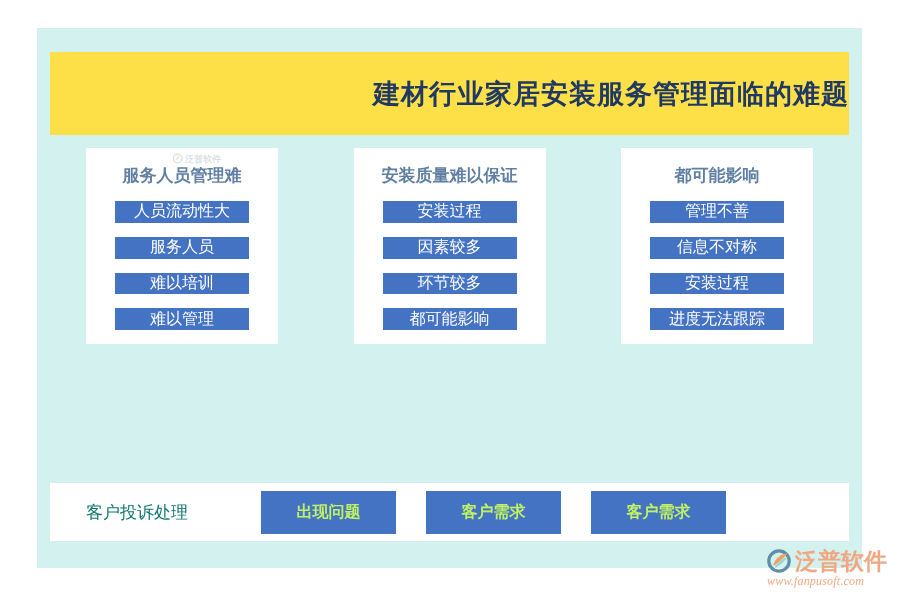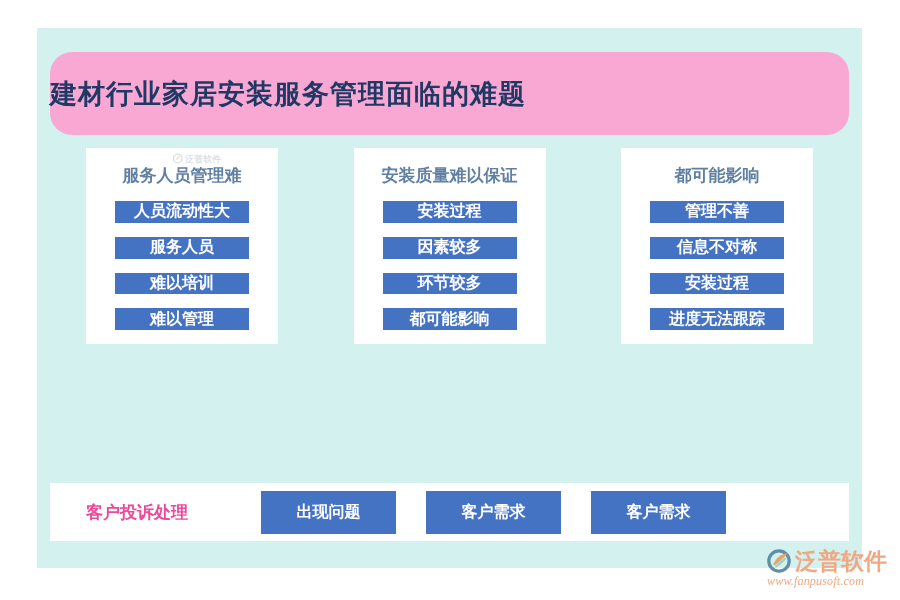--- a/index.html
+++ b/index.html
@@ -26,25 +26,24 @@
     box-sizing: border-box;
   }
 
   
   #title-card {
     position: absolute;
     left: 13px;
     top: 24px;
     width: 799px;
     height: 83px;
-    background: #f9a8d4;
-    display: flex;
-    align-items: center;
-    justify-content: flex-start;
-    border-radius: 22px;
+    background: #fde047;
+    display: flex;
+    align-items: center;
+    justify-content: flex-end;
   }
   #page-title {
     font-size: 27px;
     font-weight: bold;
     color: #1f3864;
     letter-spacing: 1px;
     white-space: nowrap;
   }
 
   
@@ -75,21 +74,21 @@
     white-space: nowrap;
     position: relative;
     z-index: 2;
   }
   .chip {
     width: 134px;
     height: 43px;
     background: #4573c4;
     color: #ffffff;
     font-size: 16px;
-    font-weight: bold;
+    font-weight: normal;
     display: flex;
     align-items: center;
     justify-content: center;
     margin-bottom: 14px;
     white-space: nowrap;
     box-sizing: border-box;
   }
   .chip:last-child { margin-bottom: 0; }
 
   
@@ -120,30 +119,30 @@
     width: 799px;
     height: 58px;
     background: #ffffff;
     display: flex;
     align-items: center;
     box-sizing: border-box;
     padding-left: 36px;
   }
   #bottom-label {
     font-size: 17px;
-    font-weight: bold;
-    color: #ec4899;
+    font-weight: normal;
+    color: #0f766e;
     white-space: nowrap;
     width: 175px;
   }
   .bottom-chip {
     width: 135px;
     height: 43px;
     background: #4573c4;
-    color: #ffffff;
+    color: #bef264;
     font-size: 16px;
     font-weight: bold;
     display: flex;
     align-items: center;
     justify-content: center;
     white-space: nowrap;
     margin-right: 30px;
     box-sizing: border-box;
   }
   .bottom-chip:last-child { margin-right: 0; }

